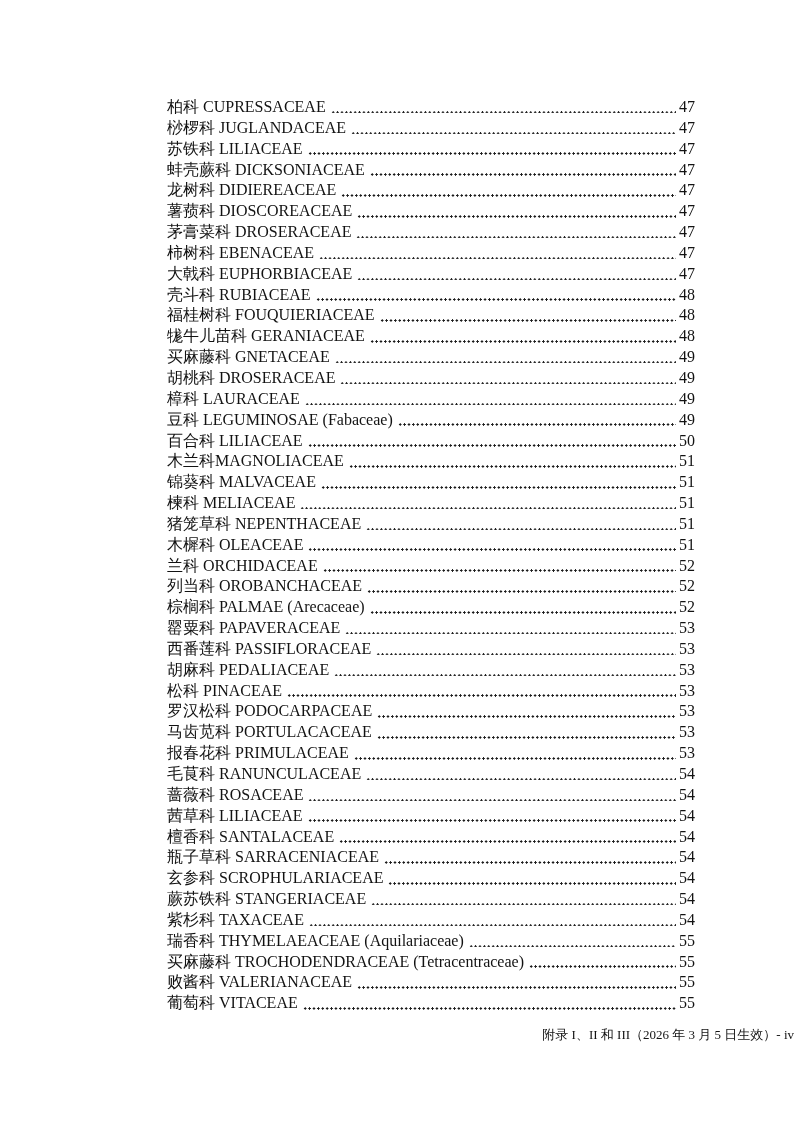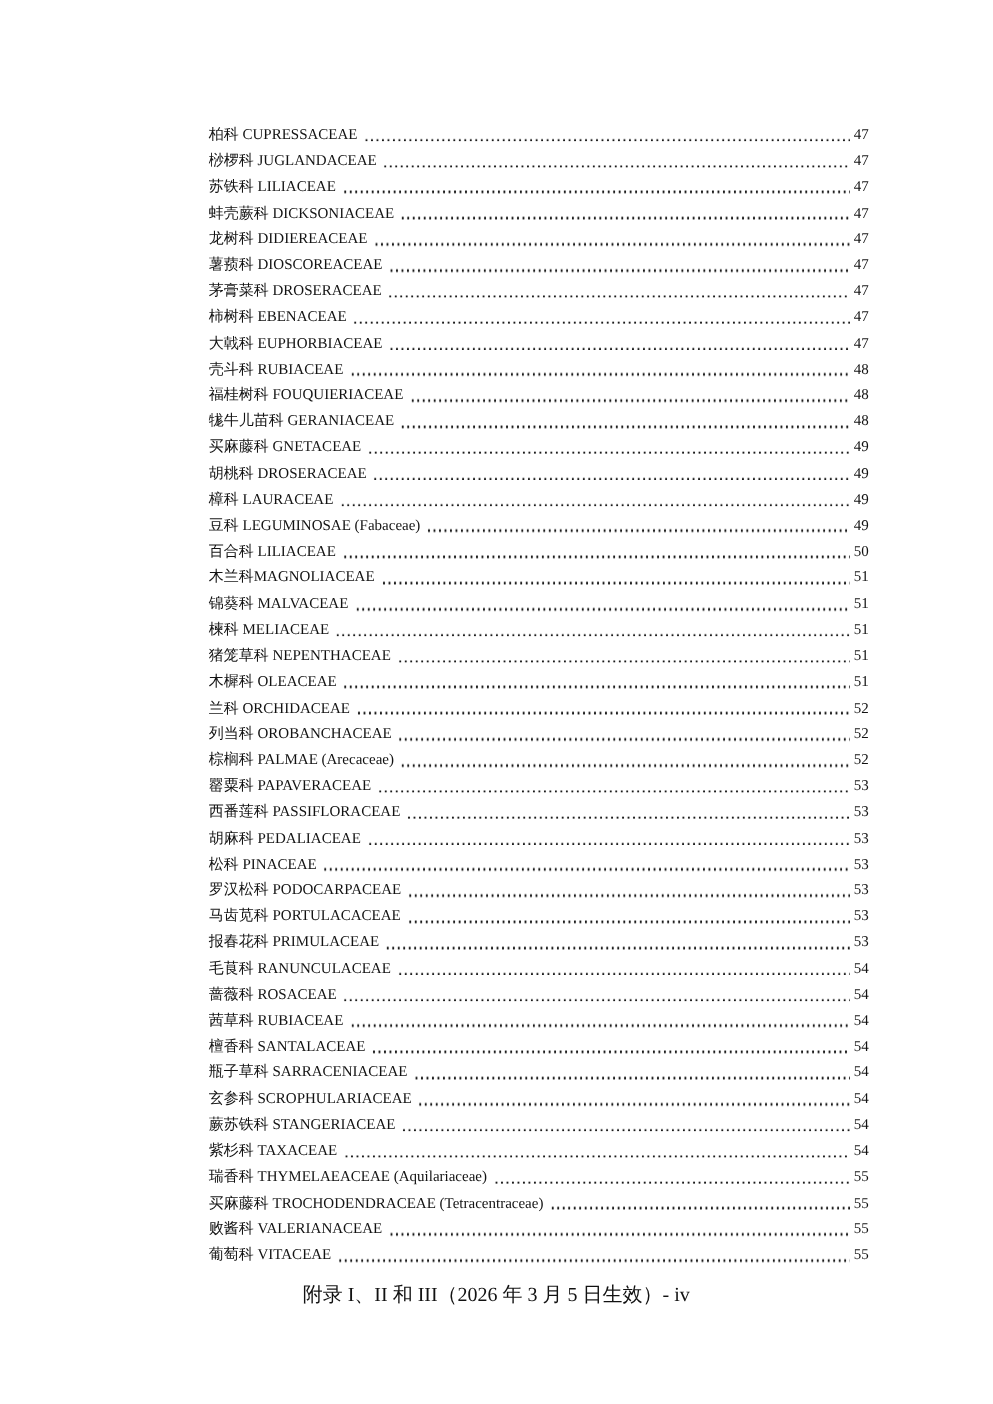--- a/index.html
+++ b/index.html
@@ -23,21 +23,21 @@
   .toc {
     position: absolute;
     top: 97px;
     left: 167px;
     width: 528px;
   }
   .toc-row {
     display: flex;
     height: 20.85px;
     line-height: 20.85px;
-    font-size: 12px;
+    font-size: 16px;
     white-space: nowrap;
   }
   .toc-label {
     flex: 0 0 auto;
   }
   .dots {
     flex: 1 1 auto;
     margin: 0 3px 4.5px 5px;
     background-image: radial-gradient(circle, #1b1b1b 0.9px, transparent 1.15px);
     background-size: 4.4px 2.6px;
@@ -46,22 +46,22 @@
     min-width: 8px;
   }
   .pagenum {
     flex: 0 0 auto;
   }
   .footer {
     position: absolute;
     top: 1026px;
     left: 0;
     width: 794px;
-    text-align: center;
-    font-size: 16px;
+    text-align: right;
+    font-size: 13px;
     color: #121212;
   }
 </style>
 </head>
 <body>
 
 <div class="page">
 
   <div class="toc" id="toc-container">
     <div class="toc-row">
@@ -262,21 +262,21 @@
       <span class="pagenum">54</span>
     </div>
 
     <div class="toc-row">
       <span class="toc-label">蔷薇科 ROSACEAE</span>
       <span class="dots"></span>
       <span class="pagenum">54</span>
     </div>
 
     <div class="toc-row">
-      <span class="toc-label">茜草科 RUBIACEAE</span>
+      <span class="toc-label">茜草科 LILIACEAE</span>
       <span class="dots"></span>
       <span class="pagenum">54</span>
     </div>
 
     <div class="toc-row">
       <span class="toc-label">檀香科 SANTALACEAE</span>
       <span class="dots"></span>
       <span class="pagenum">54</span>
     </div>
 

